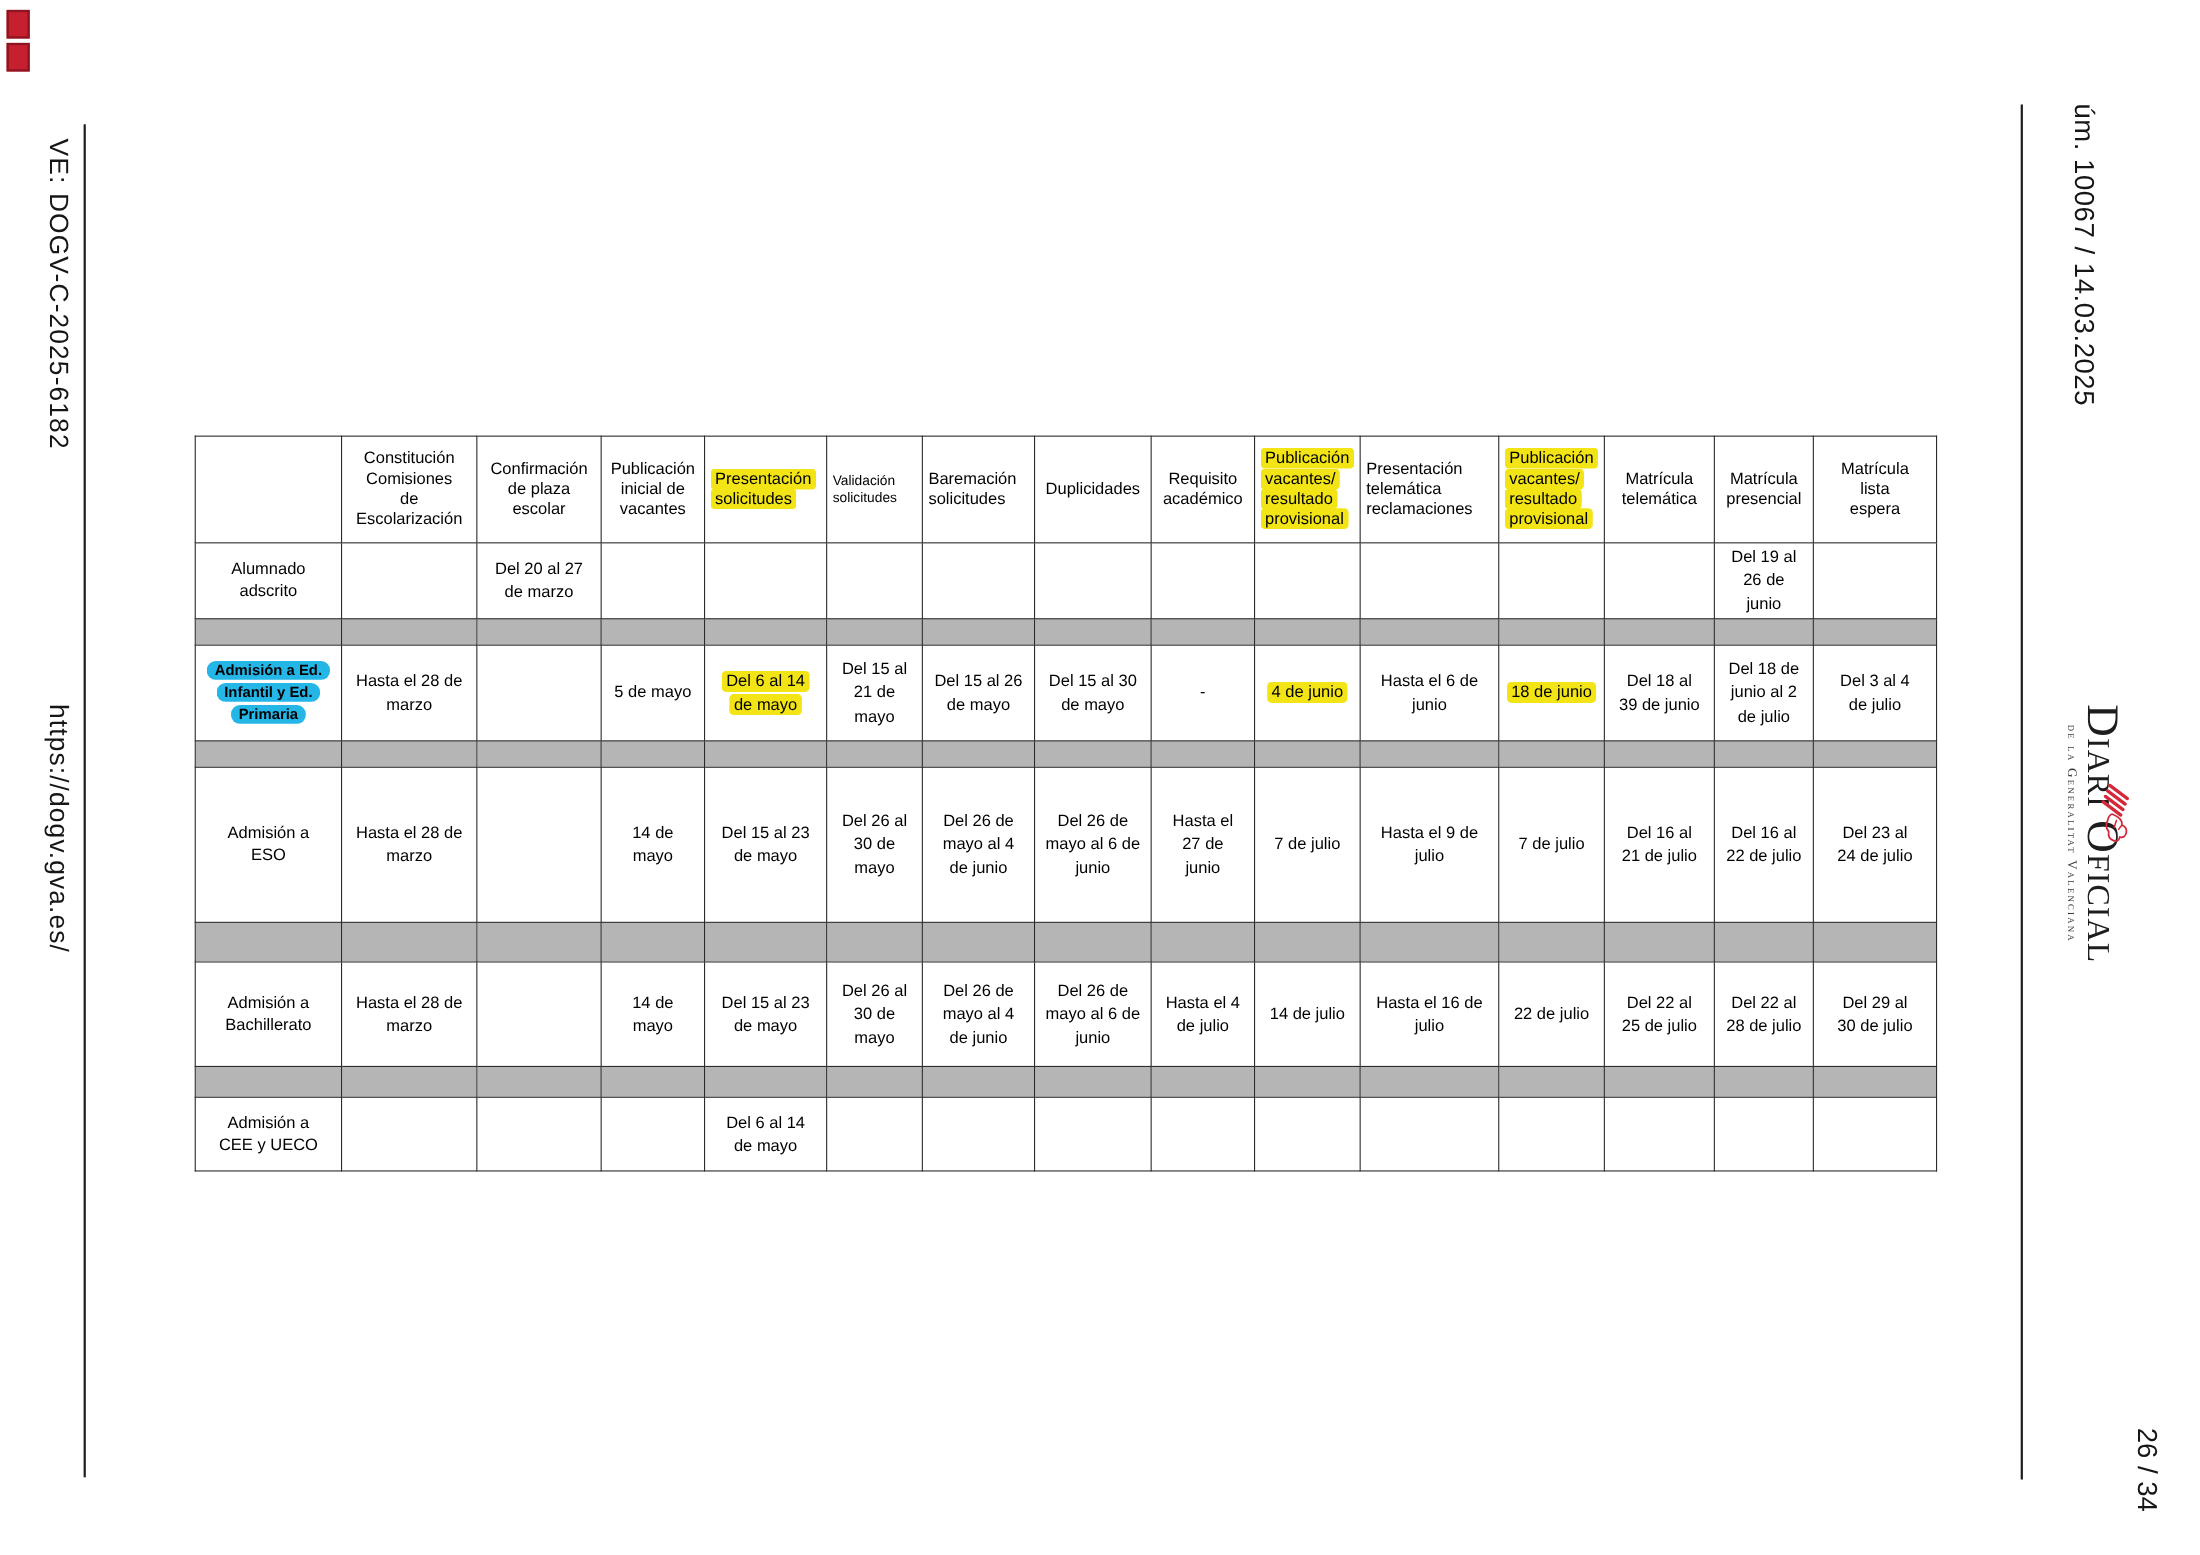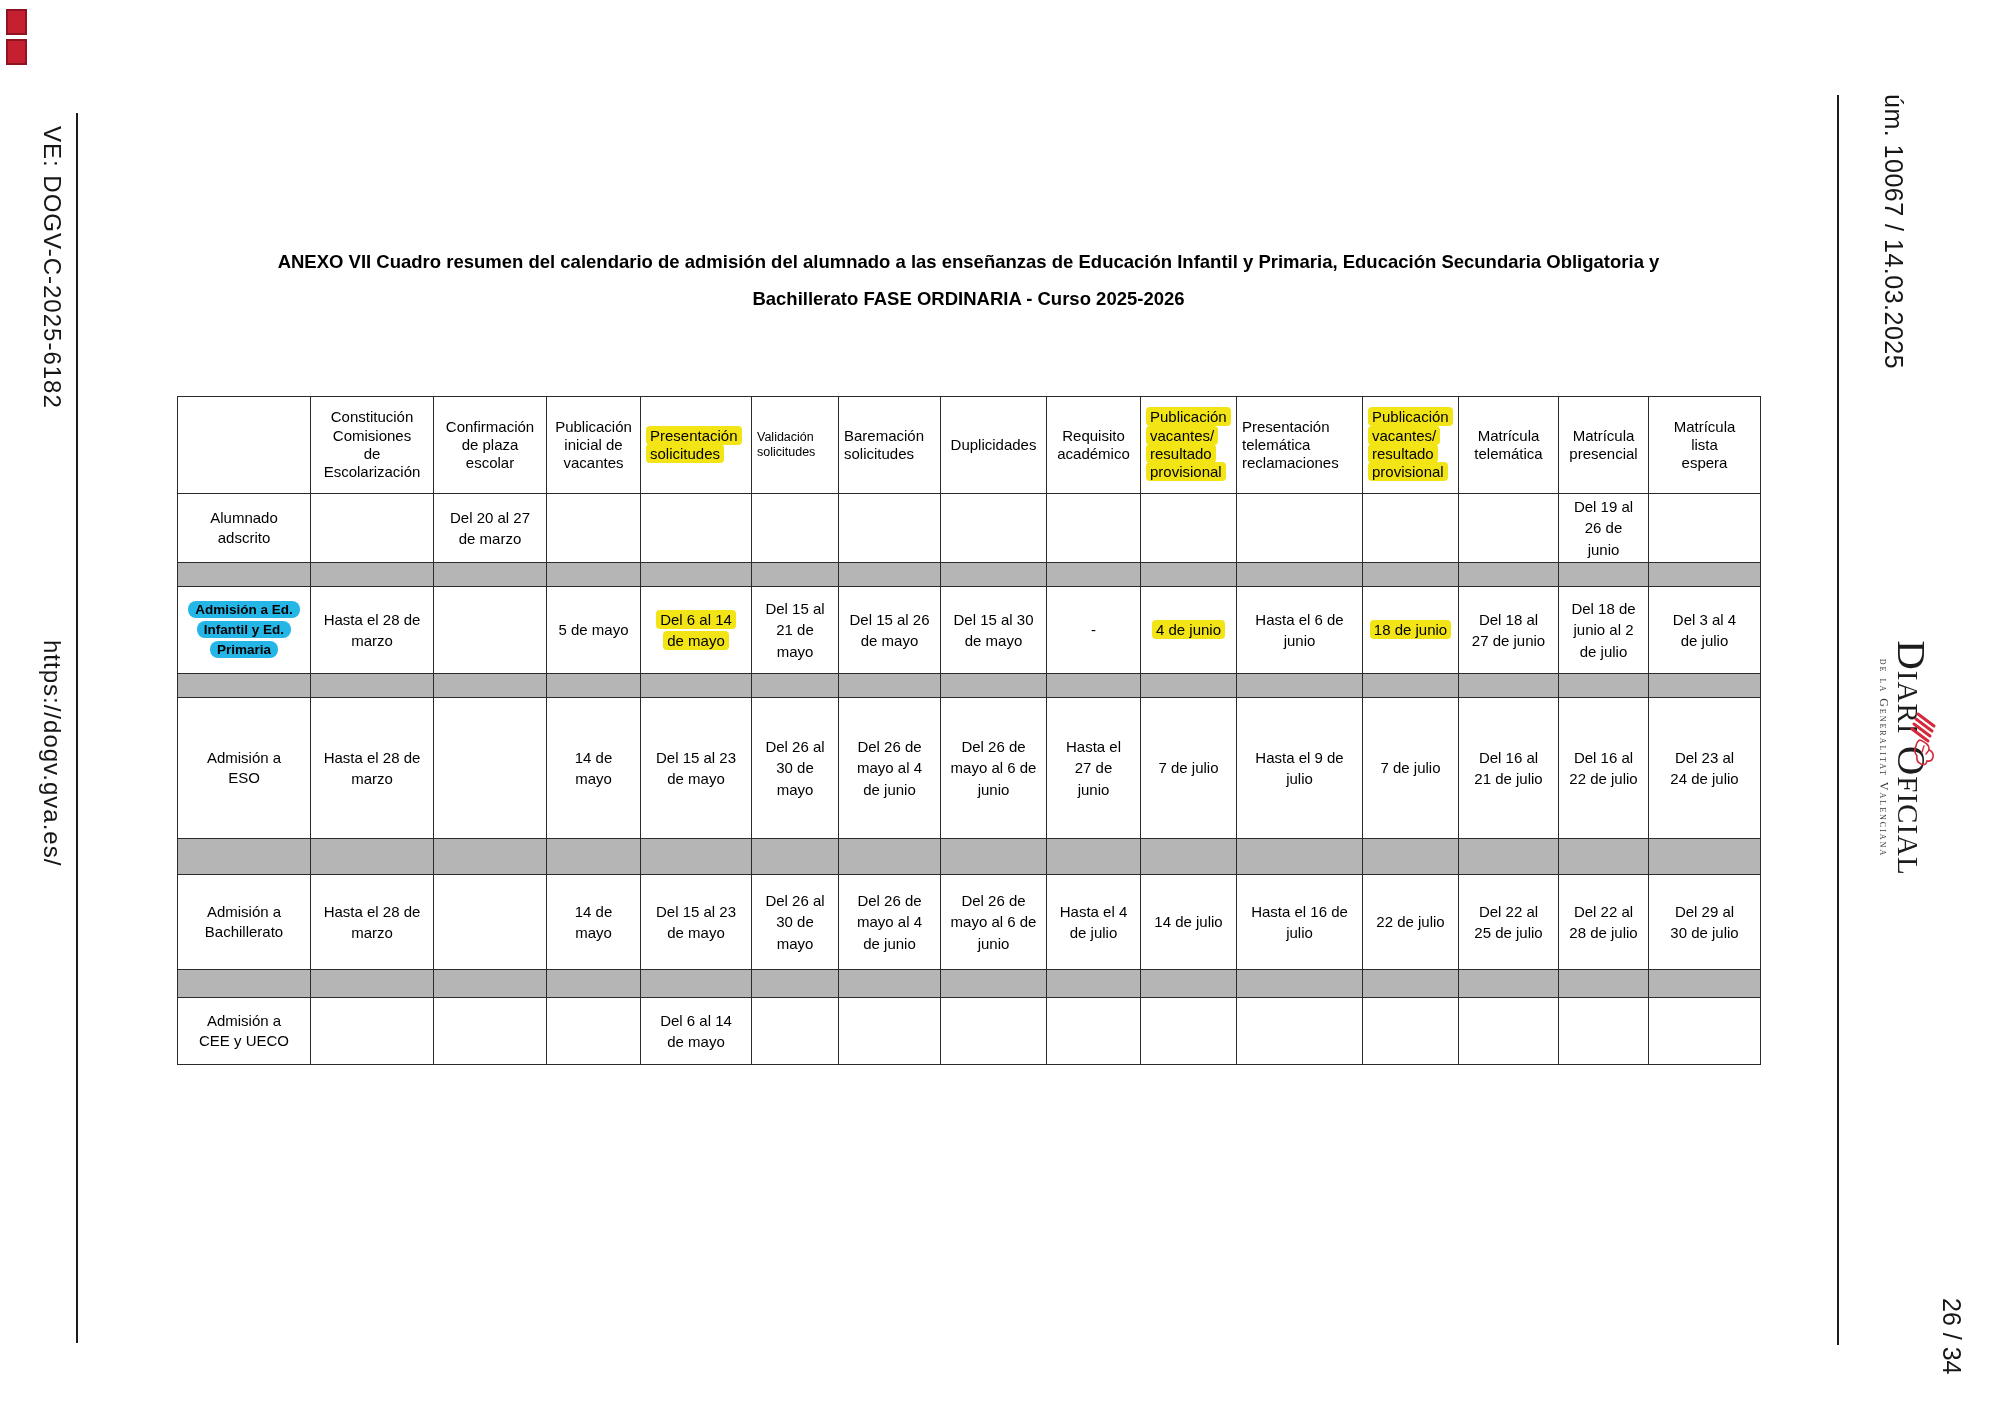--- a/index.html
+++ b/index.html
@@ -62,24 +62,20 @@
 
 <div class="page">
 
   <div class="corner-mark" style="left:6px;top:9px;"></div>
   <div class="corner-mark" style="left:6px;top:39px;"></div>
 
   <div class="vline" style="left:76px;top:113px;height:1230px;"></div>
   <div class="rot side-text" style="left:66px;top:126px;">VE: DOGV-C-2025-6182</div>
   <div class="rot side-text" style="left:66px;top:640px;">https://dogv.gva.es/</div>
 
-  <div class="title-block">
-    <div>ANEXO VII Cuadro resumen del calendario de admisión del alumnado a las enseñanzas de Educación Infantil y Primaria, Educación Secundaria Obligatoria y</div>
-    <div>Bachillerato FASE ORDINARIA - Curso 2025-2026</div>
-  </div>
 
   <table class="dtable">
     <colgroup>
       <col style="width:133px">
         <col style="width:123px">
         <col style="width:113px">
         <col style="width:94px">
       <col style="width:111px">
         <col style="width:87px">
         <col style="width:102px">
@@ -187,21 +183,21 @@
           <td class="dcell"><span>Del 15 al 26
 de mayo</span></td>
           <td class="dcell"><span>Del 15 al 30
 de mayo</span></td>
           <td class="dcell"><span>-</span></td>
           <td class="dcell"><span class="hl-yellow">4 de junio</span></td>
           <td class="dcell"><span>Hasta el 6 de
 junio</span></td>
           <td class="dcell"><span class="hl-yellow">18 de junio</span></td>
           <td class="dcell"><span>Del 18 al
-27 de junio</span></td>
+39 de junio</span></td>
           <td class="dcell"><span>Del 18 de
 junio al 2
 de julio</span></td>
           <td class="dcell"><span>Del 3 al 4
 de julio</span></td>
         </tr>
         <tr class="sep-row">
           <td class="sep"></td>
           <td class="sep"></td>
           <td class="sep"></td>

